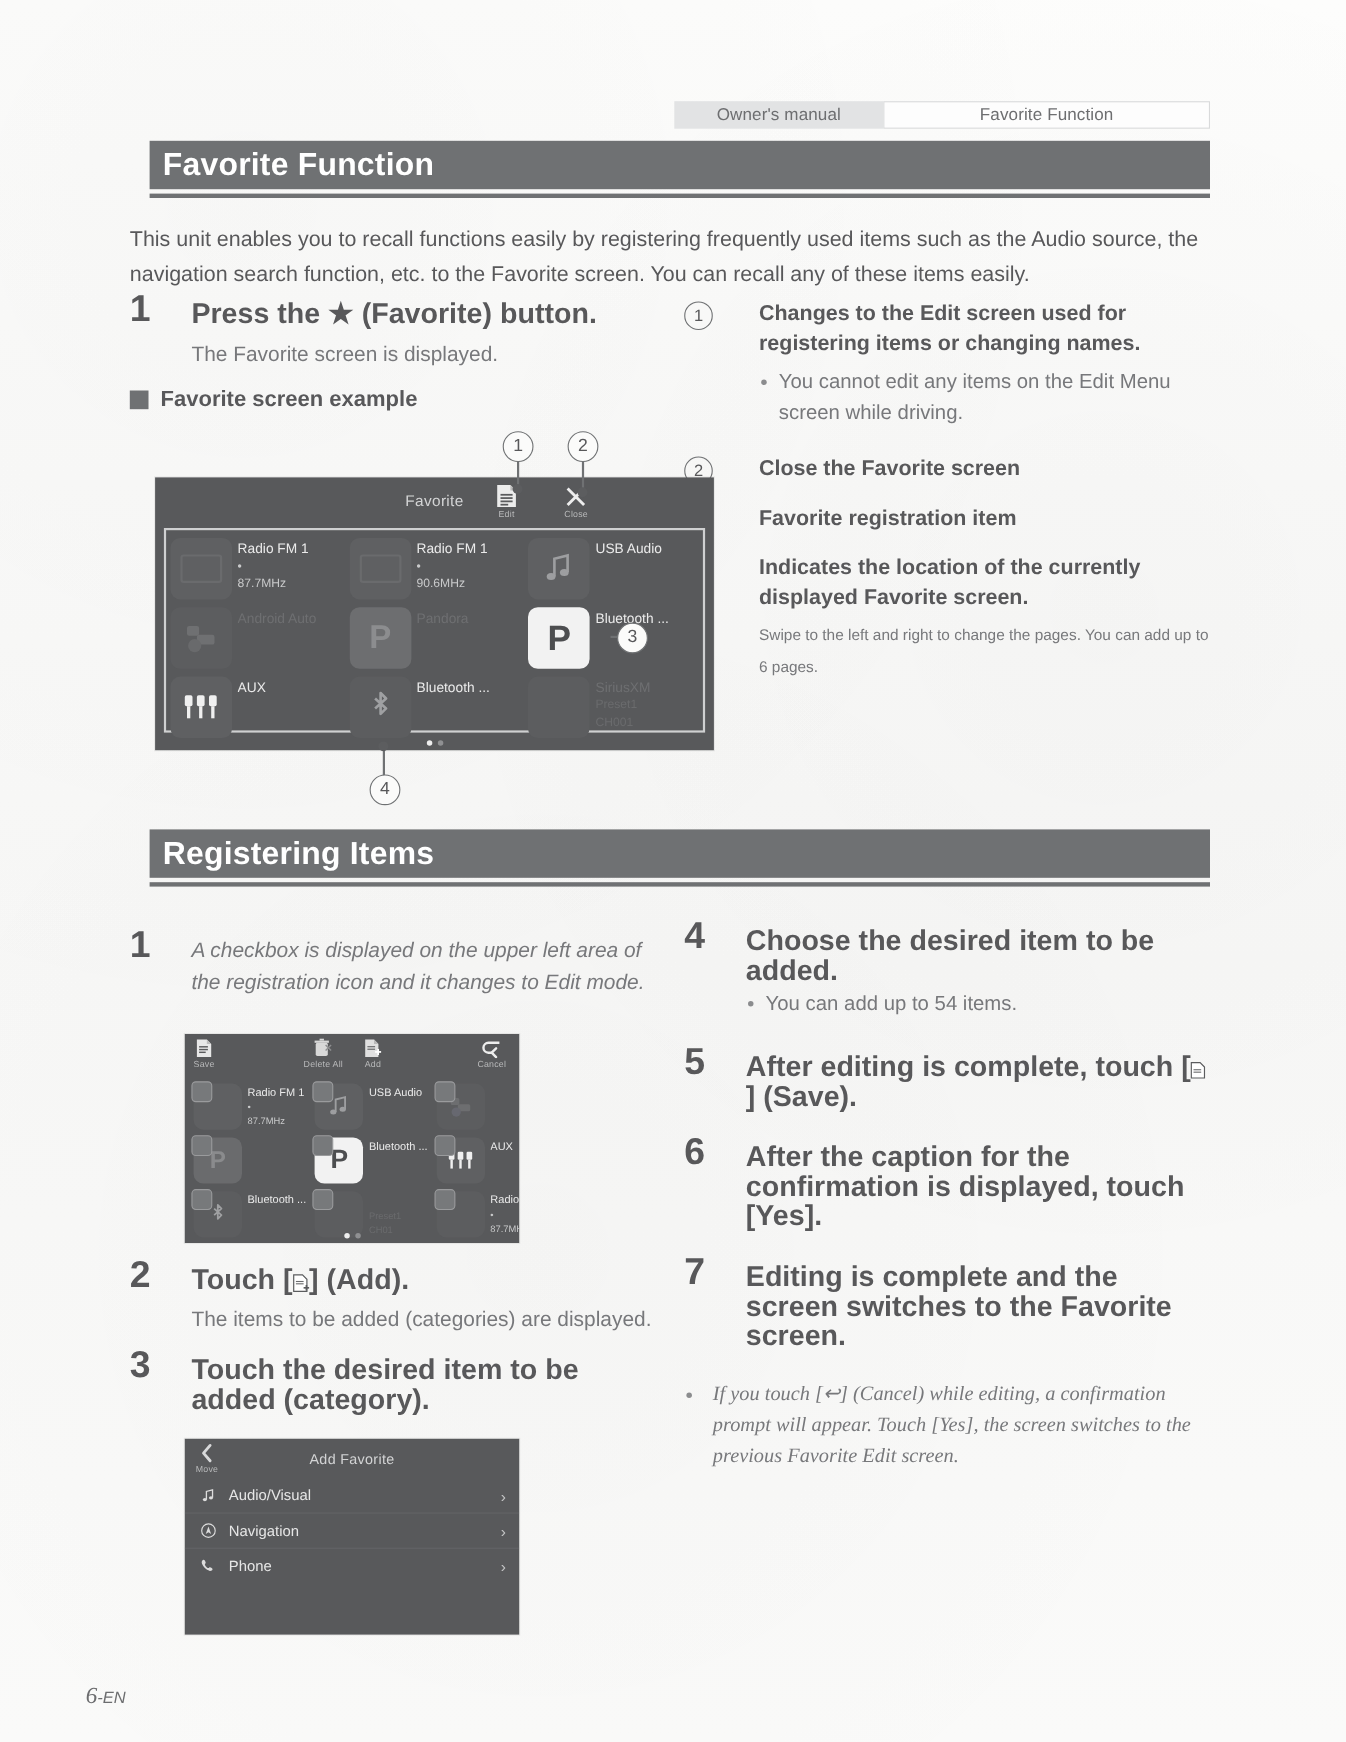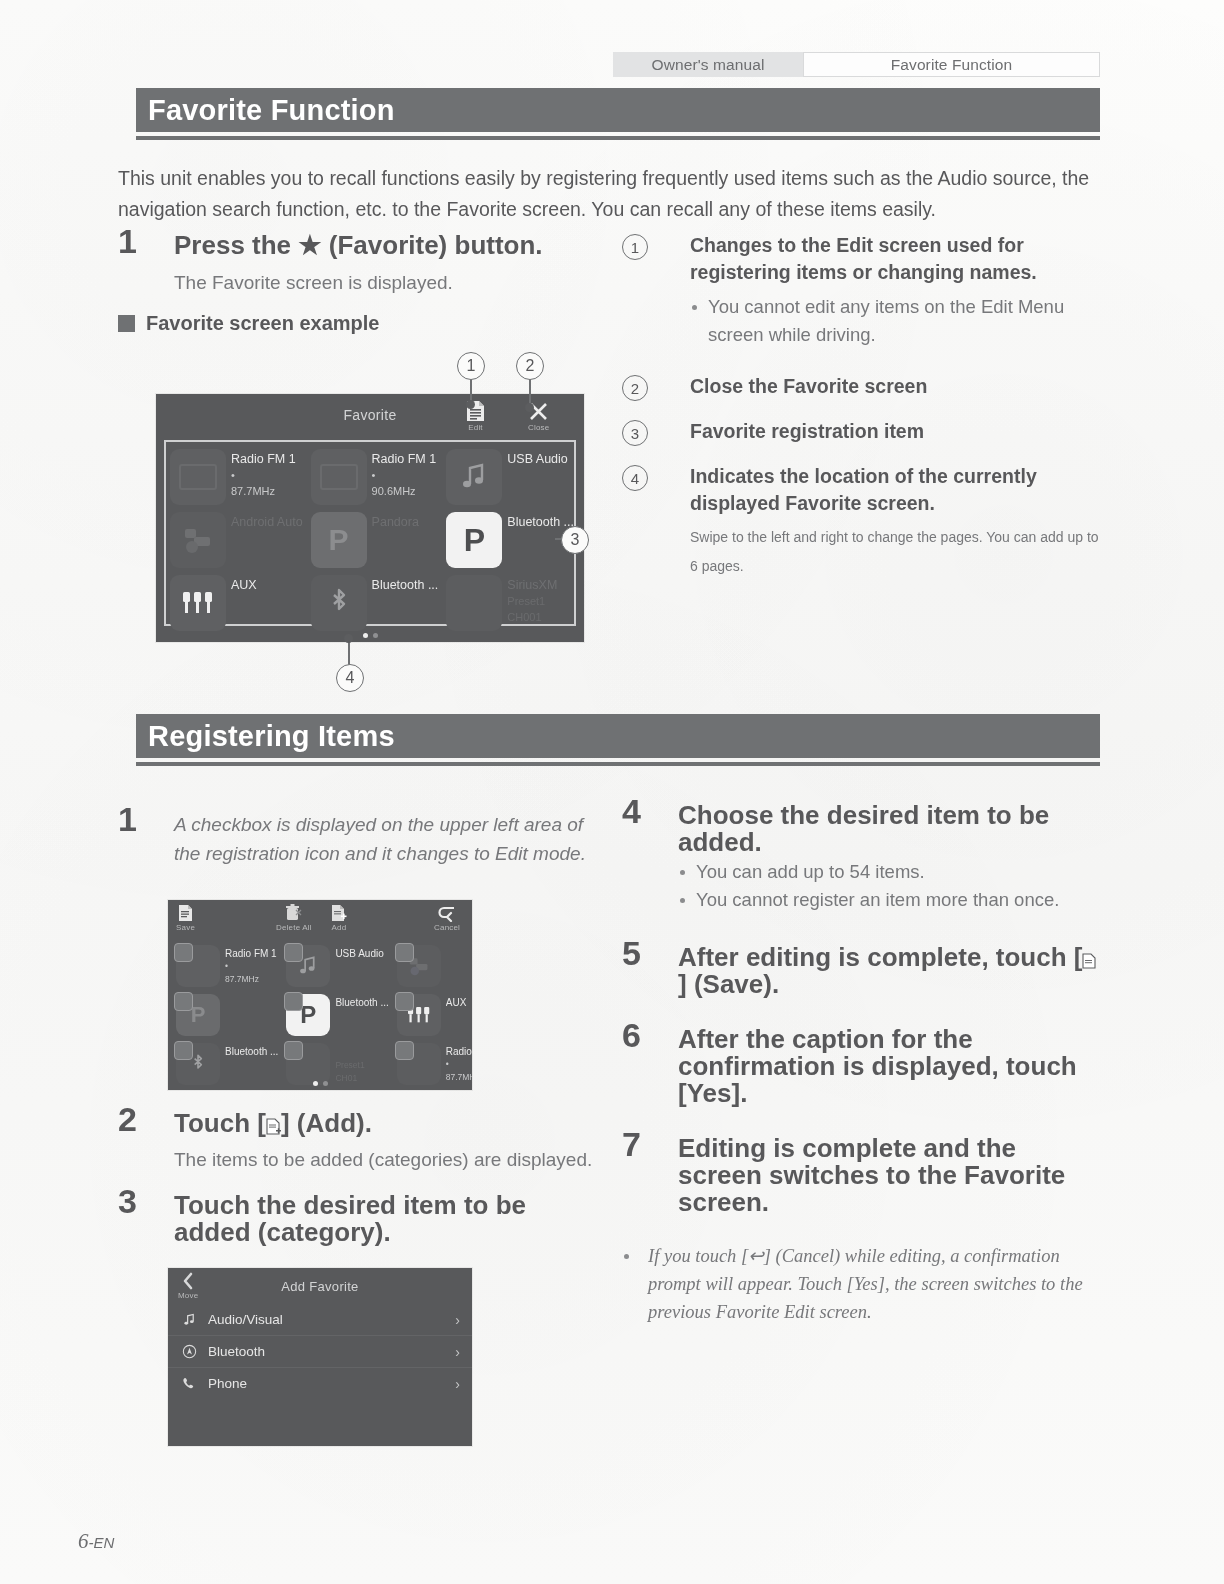--- a/index.html
+++ b/index.html
@@ -14,21 +14,21 @@
   
   .page-noise{
     position:absolute;inset:0;
     background:
       radial-gradient(circle at 18% 12%, rgba(0,0,0,.020), transparent 46%),
       radial-gradient(circle at 82% 35%, rgba(0,0,0,.018), transparent 44%),
       radial-gradient(circle at 40% 72%, rgba(0,0,0,.016), transparent 48%),
       linear-gradient(180deg,#fdfdfc 0%,#f7f7f6 55%,#fafaf9 100%);
     pointer-events:none;
   }
-  .sheet{position:absolute;inset:0;}
+  .sheet{position:absolute;inset:0;margin-top:40px;}
 
   
   .runhead{position:absolute;top:52px;left:613px;width:487px;height:25px;display:flex;}
   .runhead .tab{
     height:25px;display:flex;align-items:center;justify-content:center;
     font-size:15.5px;color:#6d6e70;letter-spacing:.1px;
   }
   .runhead .tab.left{width:190px;background:#e2e3e4;}
   .runhead .tab.right{flex:1;background:#fdfdfd;border:1px solid #d9dadb;box-sizing:border-box;}
 
@@ -203,21 +203,21 @@
       <div class="legend-head">Favorite registration item</div>
     </div>
 
     <div class="legend-row" style="margin-top:18px;">
       <span class="marker"><span class="cnum">4</span></span>
       <div class="legend-head">Indicates the location of the currently displayed Favorite screen.</div>
       <div class="legend-body" style="margin-top:6px;">Swipe to the left and right to change the pages. You can add up to 6 pages.</div>
     </div>
   </div>
 
-  <div class="dev" style="left:156px;top:394px;width:428px;height:248px;">
+  <div class="dev" style="left:141px;top:394px;width:508px;height:248px;">
     <div class="topbar">
       <div class="title">Favorite</div>
       <div class="ico-btn" style="left:310px;top:6px;">
         <svg width="19" height="22" viewBox="0 0 19 22">
           <path d="M1 1h12l5 5v15H1z" fill="#ececec"></path>
           <path d="M13 1v5h5" fill="#bcbcbc"></path>
           <g fill="#5a5b5d">
               <rect x="4" y="9" width="11" height="1.6"></rect>
               <rect x="4" y="12" width="11" height="1.6"></rect>
               <rect x="4" y="15" width="11" height="1.6"></rect>
@@ -585,42 +585,41 @@
         <span>Audio/Visual</span>
         <span class="chev">›</span>
       </div>
       <div class="listrow">
         <span class="li-ico">
           <svg width="15" height="15" viewBox="0 0 20 20">
               <circle cx="10" cy="10" r="8.2" stroke="#dcdcdc" stroke-width="1.4" fill="none"></circle>
               <path d="M10 5 L13.3 14 L10 11.8 L6.7 14 Z" fill="#dcdcdc"></path>
             </svg>
         </span>
-        <span>Bluetooth</span>
+        <span>Navigation</span>
         <span class="chev">›</span>
       </div>
       <div class="listrow" style="border-bottom:none;">
         <span class="li-ico">
           <svg width="14" height="15" viewBox="0 0 18 18">
               <path d="M4 2c1 0 2 1.6 2.4 3 .2.8-.7 1.3-.9 2-.3 1.3 2.6 4.5 4 4.6.7 0 1.1-1 1.9-.9 1.4.2 3 1.3 3 2.3 0 1.2-1.8 2.4-3.2 2-4.3-1.2-8.6-5.5-9.4-9.5C1.5 4 2.7 2 4 2z" fill="#dcdcdc"></path>
             </svg>
         </span>
         <span>Phone</span>
         <span class="chev">›</span>
       </div>
     </div>
   </div>
 
   <div class="col" style="left:622px;top:802px;width:478px;">
     <div class="step">
       <div class="stepnum">4</div>
       <div class="stephead">Choose the desired item to be added.</div>
       <ul class="bullets" style="margin-top:2px;">
         <li>You can add up to 54 items.</li>
-        <li>You cannot register an item more than once.</li>
       </ul>
     </div>
 
     <div class="step" style="margin-top:30px;">
       <div class="stepnum">5</div>
       <div class="stephead">
         <span>After editing is complete, touch [</span><span class="inlineicon"><svg width="14" height="16" viewBox="0 0 14 16">
               <path d="M1 1h8l4 4v10H1z" fill="#ffffff" stroke="#5b5c5e" stroke-width="1.1"></path>
               <g fill="#6a6b6d">
                 <rect x="3" y="7" width="7" height="1"></rect>

